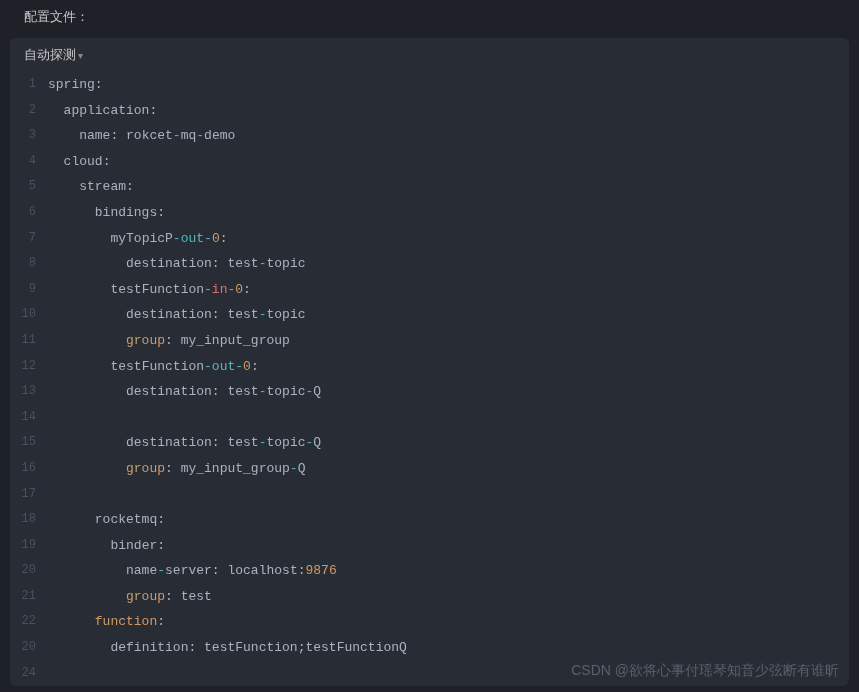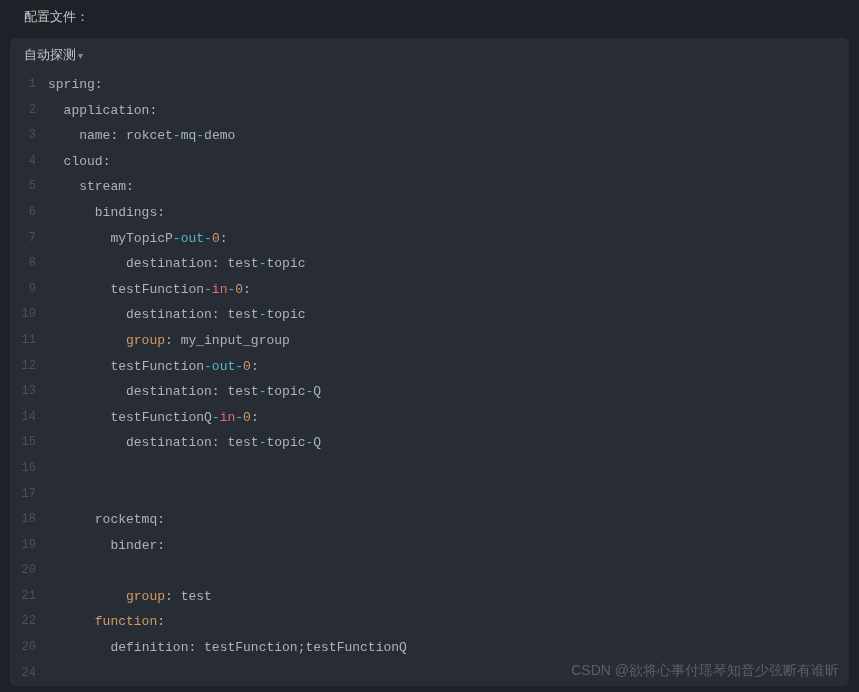--- a/index.html
+++ b/index.html
@@ -148,43 +148,44 @@
       <div class="code-line">
         <span class="line-number">12</span>
         <span class="line-content"><span>        </span><span class="tk-key">testFunction</span><span class="tk-dash">-</span><span class="tk-cyan">out</span><span class="tk-dash">-</span><span class="tk-attr">0</span><span class="tk-punc">:</span></span>
       </div>
       <div class="code-line">
         <span class="line-number">13</span>
         <span class="line-content"><span>          </span><span class="tk-key">destination</span><span class="tk-punc">: </span><span class="tk-str">test</span><span class="tk-dash">-</span><span class="tk-str">topic</span><span class="tk-dash">-</span><span class="tk-str">Q</span></span>
       </div>
       <div class="code-line">
         <span class="line-number">14</span>
-        <span class="line-content"><span>        </span><span class="tk-key">testFunctionQ</span><span class="tk-dash">-</span><span class="tk-red">in</span><span class="tk-dash">-</span><span class="tk-attr">0</span><span class="tk-punc">:</span></span>
       </div>
       <div class="code-line">
         <span class="line-number">15</span>
         <span class="line-content"><span>          </span><span class="tk-key">destination</span><span class="tk-punc">: </span><span class="tk-str">test</span><span class="tk-dash">-</span><span class="tk-str">topic</span><span class="tk-dash">-</span><span class="tk-str">Q</span></span>
       </div>
       <div class="code-line">
         <span class="line-number">16</span>
+        <span class="line-content"><span>          </span><span class="tk-attr">group</span><span class="tk-punc">: </span><span class="tk-str">my_input_group</span><span class="tk-dash">-</span><span class="tk-str">Q</span></span>
       </div>
       <div class="code-line">
         <span class="line-number">17</span>
         <span class="line-content">&nbsp;</span>
       </div>
       <div class="code-line">
         <span class="line-number">18</span>
         <span class="line-content"><span>      </span><span class="tk-key">rocketmq</span><span class="tk-punc">:</span></span>
       </div>
       <div class="code-line">
         <span class="line-number">19</span>
         <span class="line-content"><span>        </span><span class="tk-key">binder</span><span class="tk-punc">:</span></span>
       </div>
       <div class="code-line">
         <span class="line-number">20</span>
+        <span class="line-content"><span>          </span><span class="tk-key">name</span><span class="tk-dash">-</span><span class="tk-key">server</span><span class="tk-punc">: </span><span class="tk-str">localhost</span><span class="tk-punc">:</span><span class="tk-num">9876</span></span>
       </div>
       <div class="code-line">
         <span class="line-number">21</span>
         <span class="line-content"><span>          </span><span class="tk-attr">group</span><span class="tk-punc">: </span><span class="tk-str">test</span></span>
       </div>
       <div class="code-line">
         <span class="line-number">22</span>
         <span class="line-content"><span>      </span><span class="tk-attr">function</span><span class="tk-punc">:</span></span>
       </div>
       <div class="code-line">

